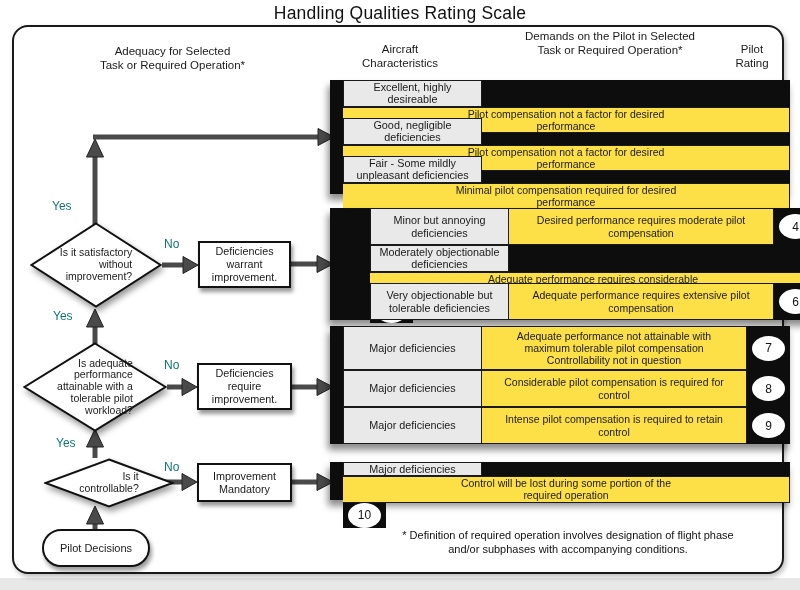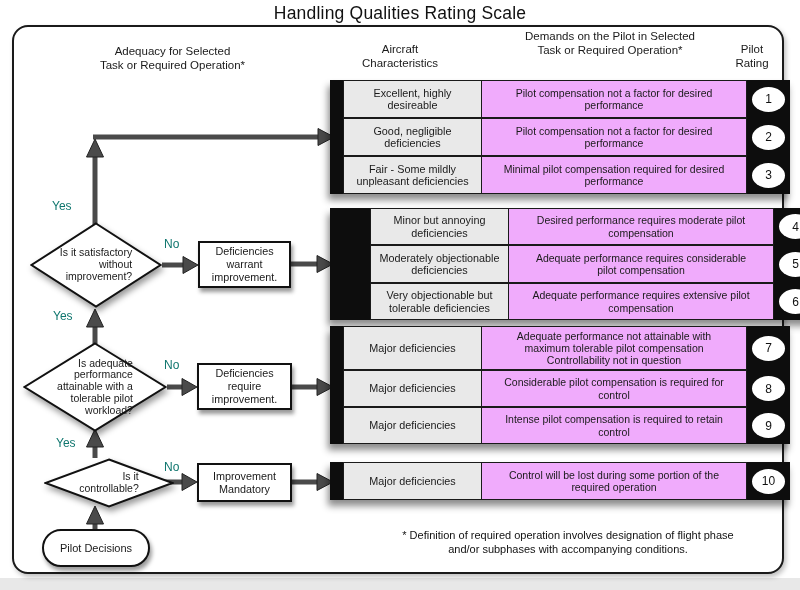--- a/index.html
+++ b/index.html
@@ -33,27 +33,27 @@
   .group{
     position:absolute;left:330px;width:447px;display:flex;flex-direction:column;
     border-left:13px solid #0d0d0d;background:#0d0d0d;
     box-shadow:-2px 6px 7px rgba(0,0,0,.45);
   }
   .g1{top:80px;}
   .g2{top:208px;padding-left:27px;}
   .g3{top:326px;}
   .g4{top:462px;}
   .row{display:flex;}
-  .h38{height:38px;} .h37{height:37px;} .h44{height:44px;}
+  .h38{height:38px;flex-direction:column;} .h37{height:37px;} .h44{height:44px;}
   .cell{
     display:flex;align-items:center;justify-content:center;text-align:center;
     border:1.5px solid #1a1a1a;line-height:1.15;box-sizing:border-box;
   }
   .cell-char{width:139px;background:#e9e9e9;font-size:10.8px;}
-  .cell-demand{flex:1;background:#f0abfc;font-size:10.5px;border-left:none;}
+  .cell-demand{flex:1;background:#fde047;font-size:10.5px;border-left:none;}
   .cell-rating{
     width:43px;background:#0d0d0d;display:flex;align-items:center;justify-content:center;
     box-sizing:border-box;
   }
   .row + .row .cell{border-top-width:1px;}
   .oval{
     width:33px;height:25px;border-radius:50%;background:#fff;color:#111;
     display:flex;align-items:center;justify-content:center;font-size:12px;
   }
 

